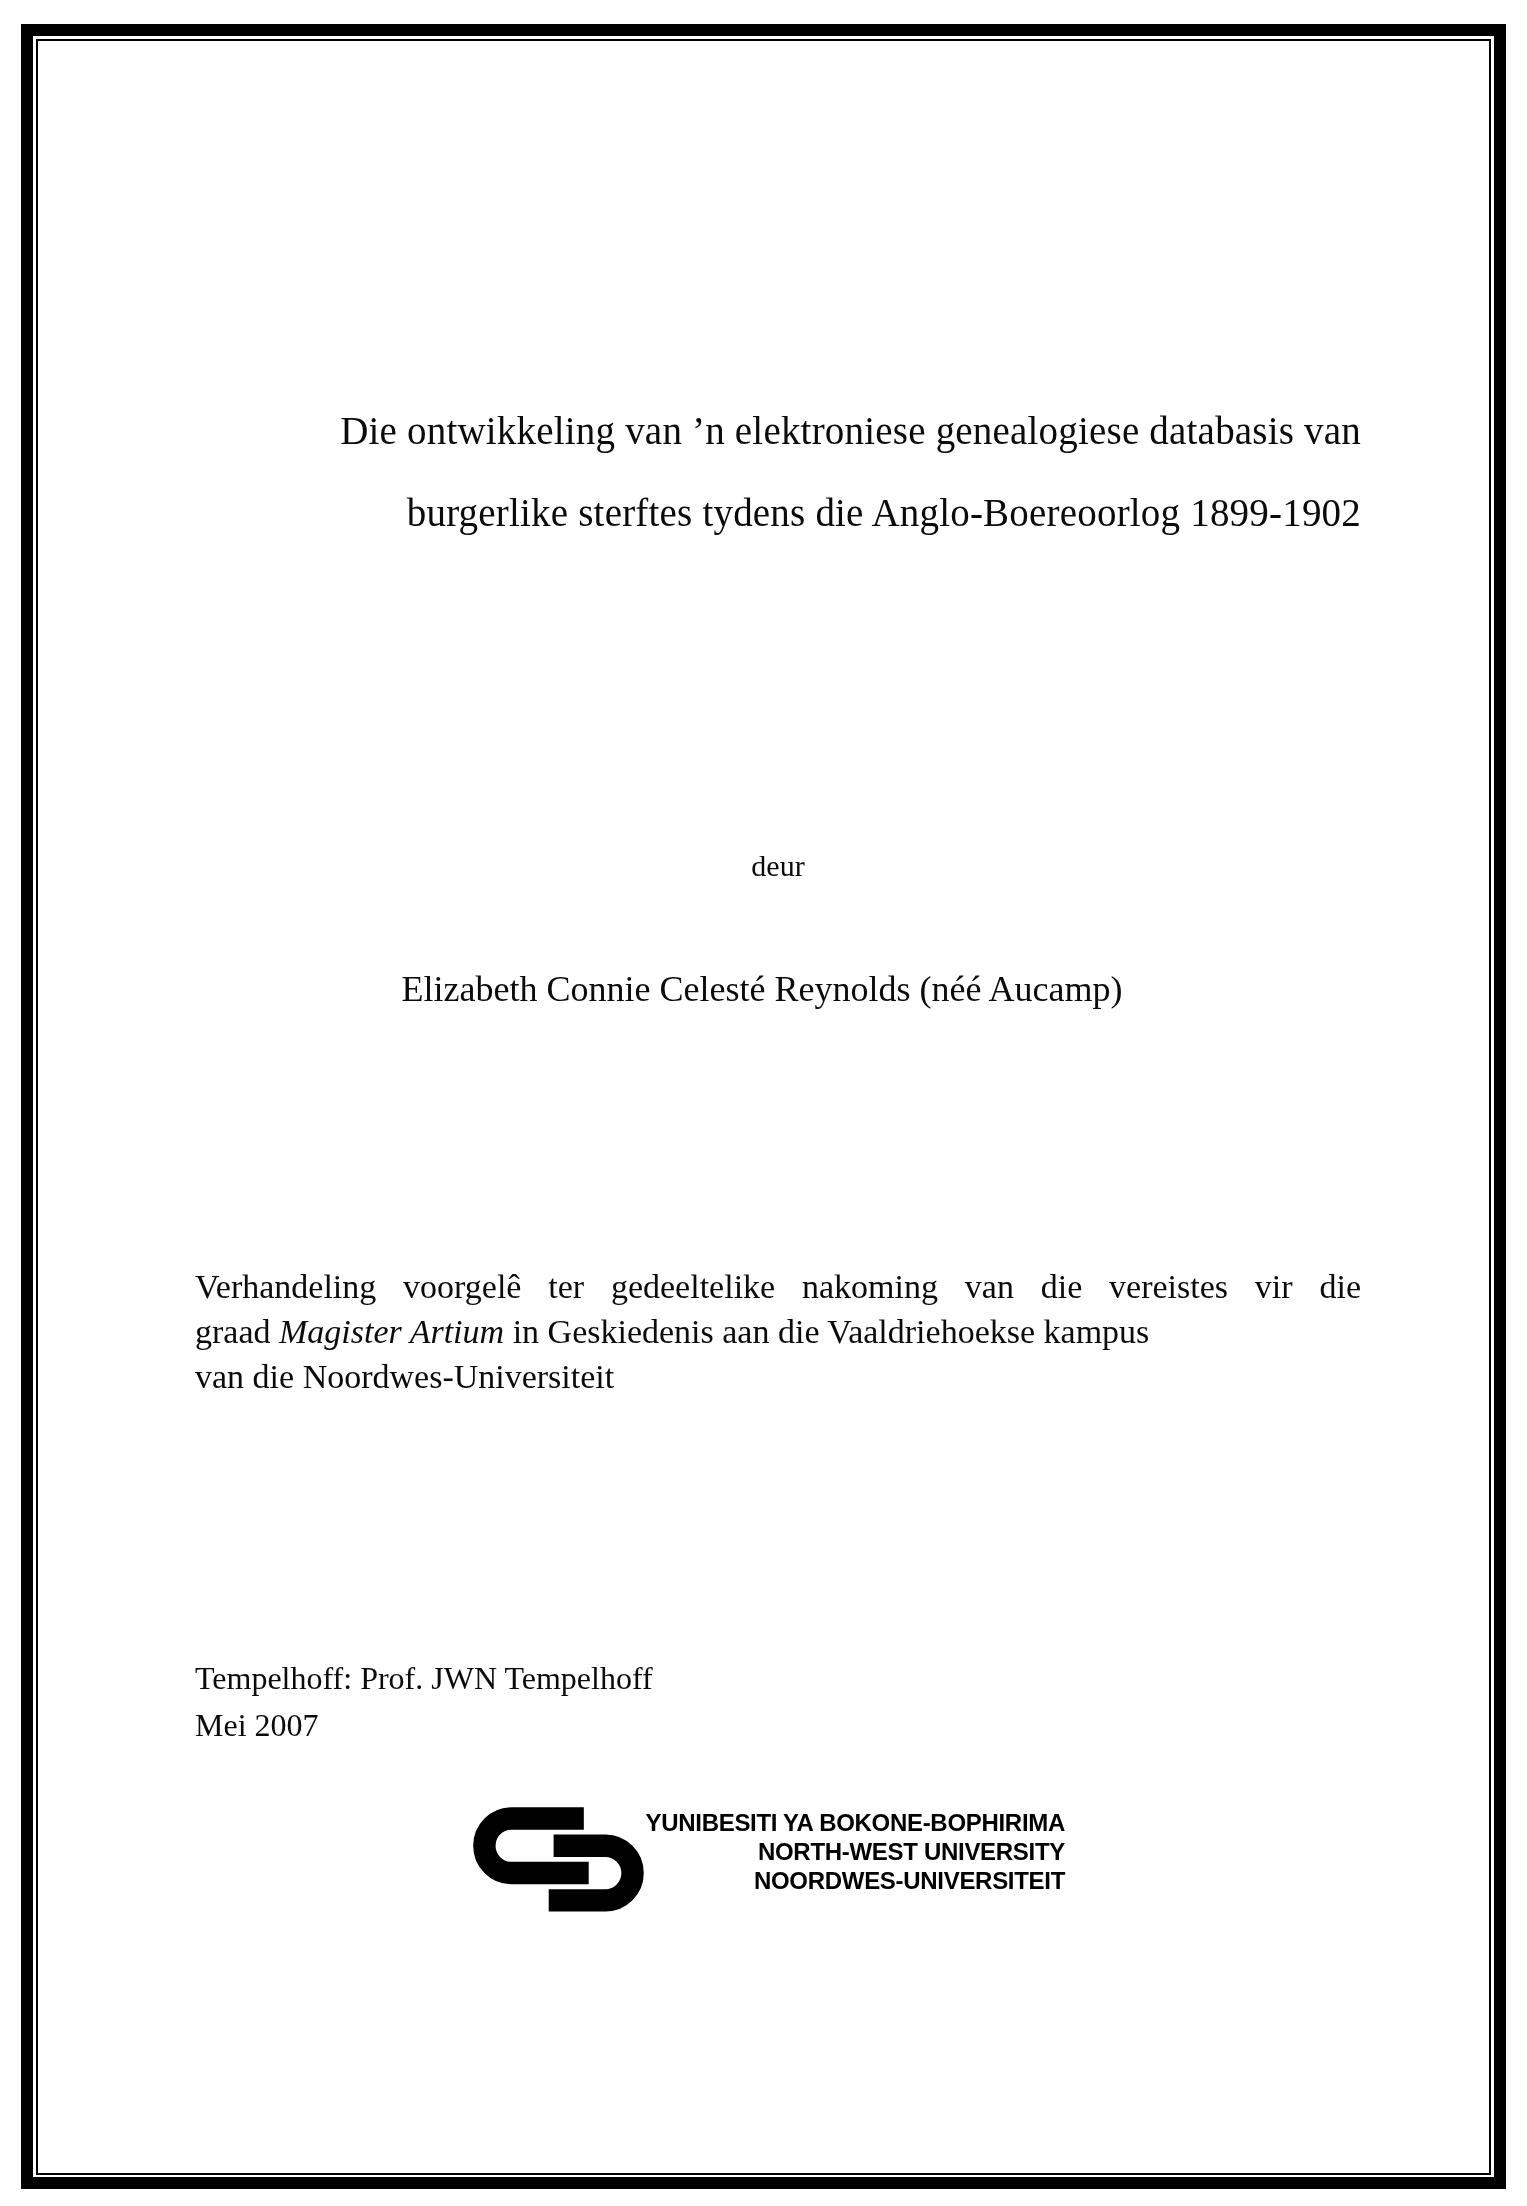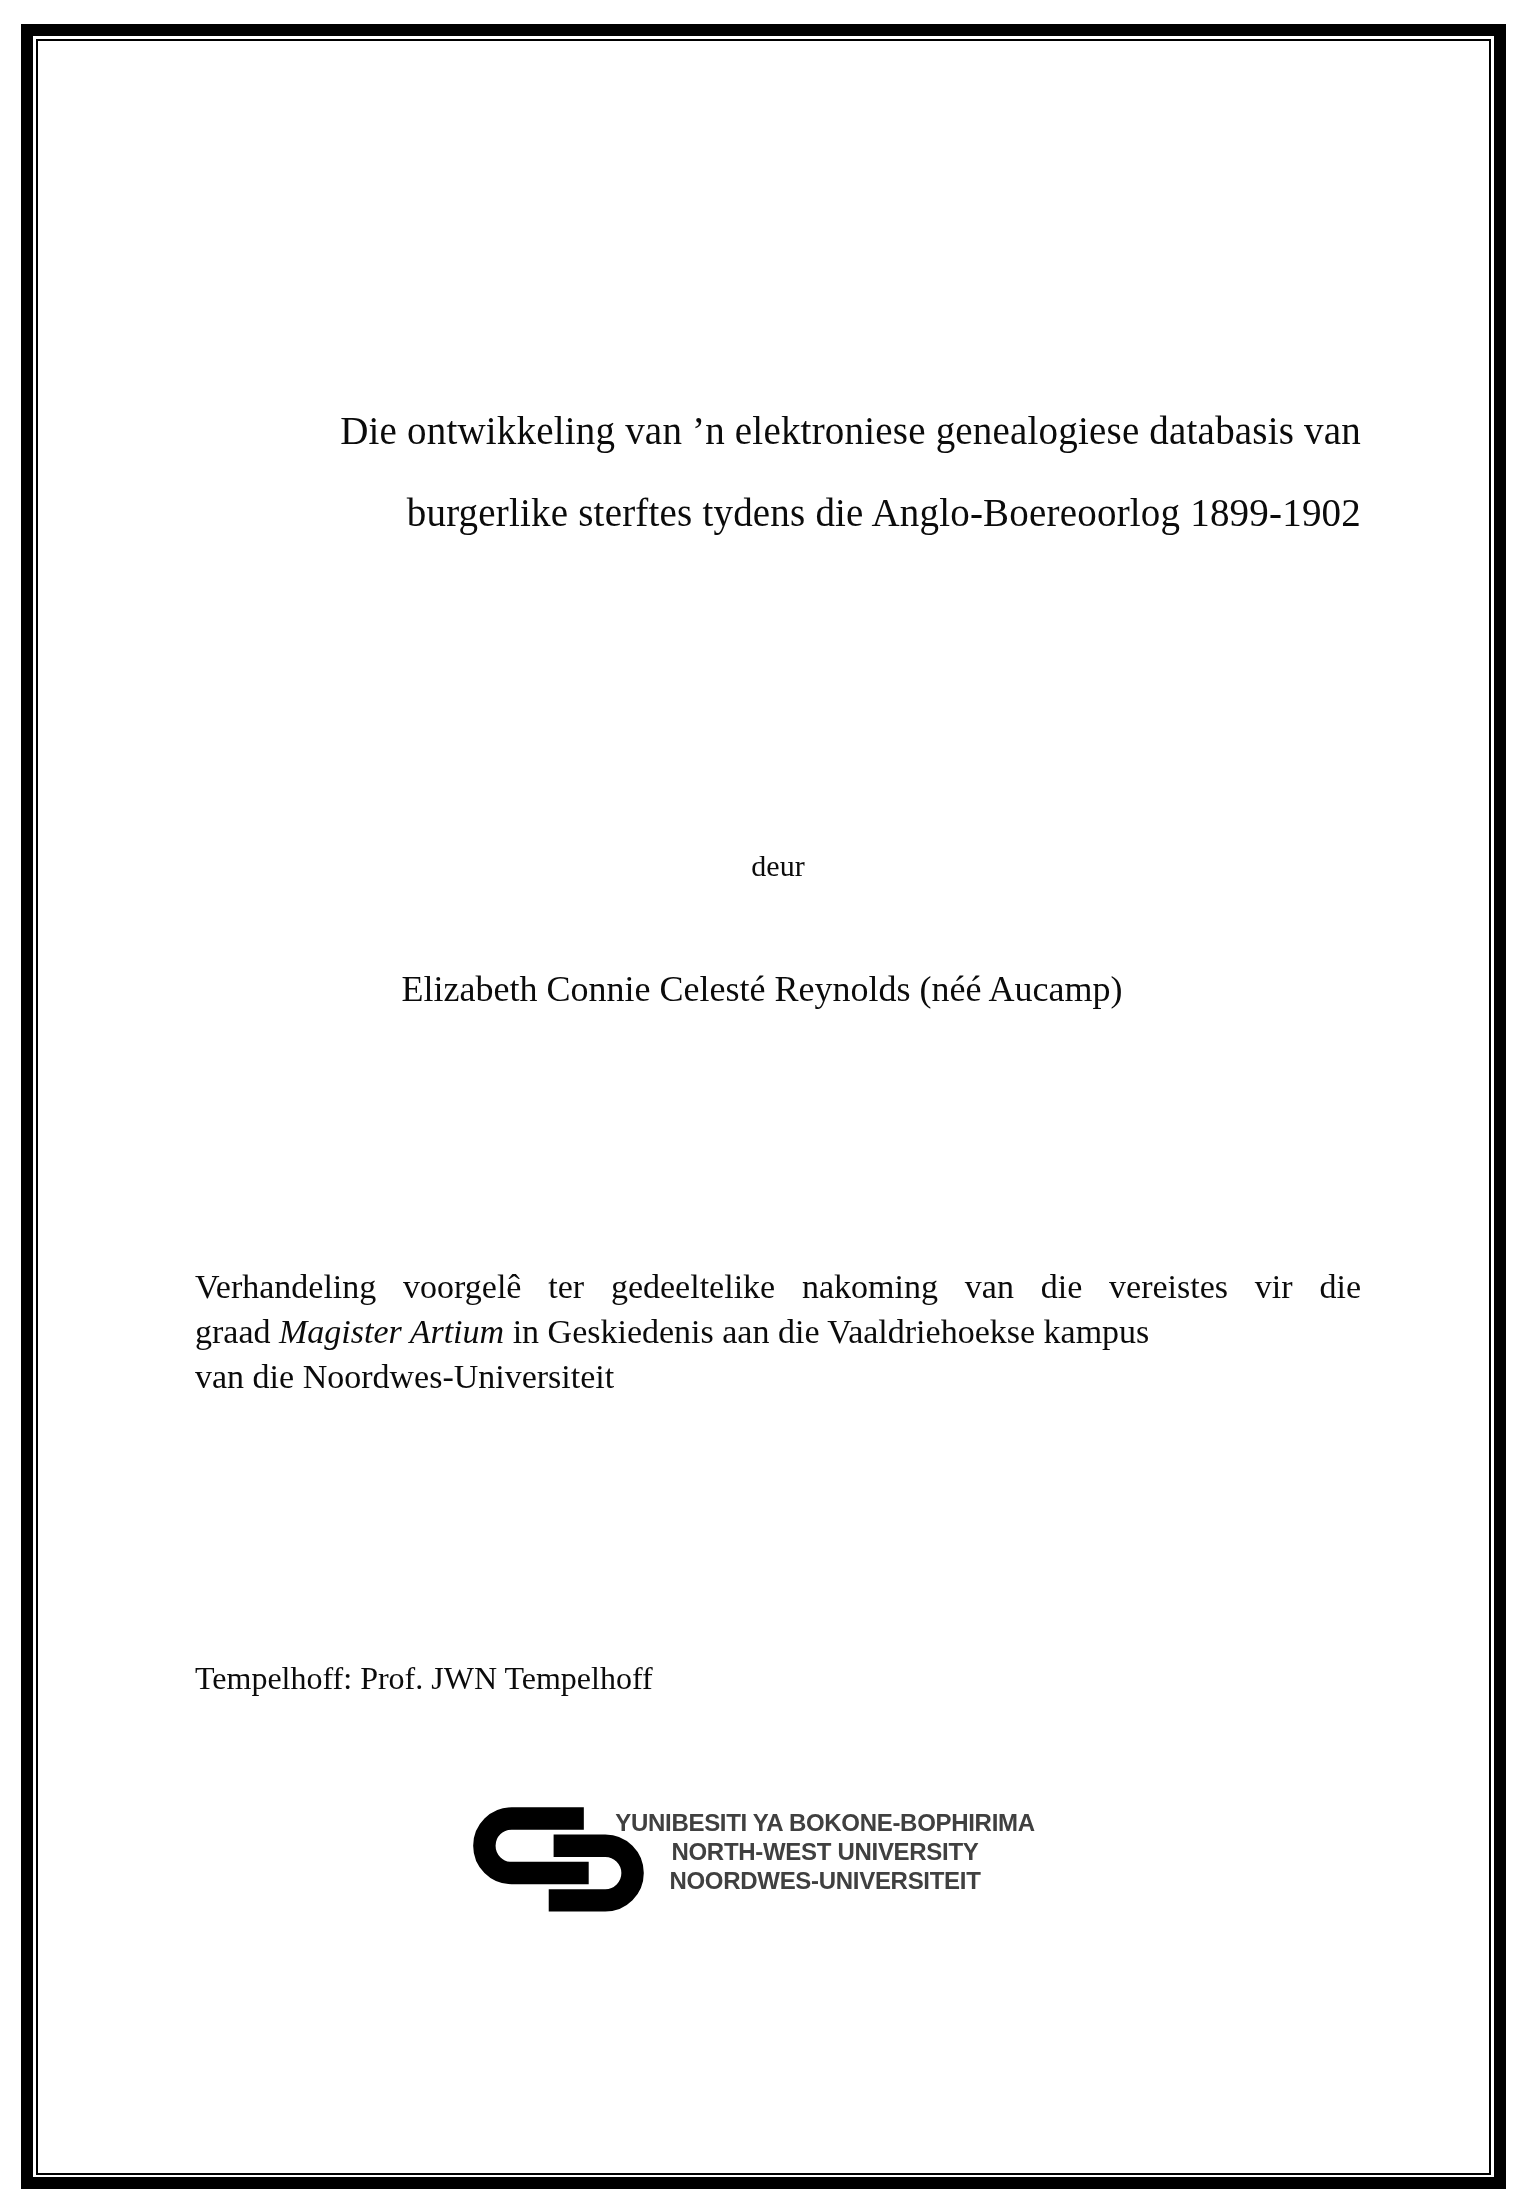--- a/index.html
+++ b/index.html
@@ -84,27 +84,27 @@
   .logo-mark {
     position: absolute;
     left: 0;
     top: 0;
   }
   .logo-text {
     position: absolute;
     left: 130px;
     top: 11px;
     width: 480px;
-    text-align: center;
+    text-align: right;
     font-family: "Liberation Sans", "DejaVu Sans", sans-serif;
     font-weight: bold;
     font-size: 24px;
     line-height: 29px;
     letter-spacing: -0.3px;
-    color: #404040;
+    color: #000000;
     white-space: nowrap;
   }
 </style>
 </head>
 <body>
 
 <div class="frame-outer"></div>
 <div class="frame-inner"></div>
 
 <div class="title">
@@ -117,20 +117,21 @@
 <div class="author">Elizabeth Connie Celesté Reynolds (néé Aucamp)</div>
 
 <div class="degree">
   <div class="justified">Verhandeling voorgelê ter gedeeltelike nakoming van die vereistes vir die</div>
   <div><span>graad </span><span class="italic">Magister Artium</span><span> in Geskiedenis aan die Vaaldriehoekse kampus</span></div>
   <div>van die Noordwes-Universiteit</div>
 </div>
 
 <div class="supervisor-block">
   <div>Tempelhoff: Prof. JWN Tempelhoff</div>
+  <div>Mei 2007</div>
 </div>
 
 <div class="logo">
   <svg class="logo-mark" width="205" height="117" viewBox="0 0 210 120" aria-hidden="true">
 
     <path d="M 132 22 H 58 A 28 28 0 0 0 58 78 H 137" fill="none" stroke="#000000" stroke-width="23" stroke-linecap="butt"></path>
 
     <path d="M 101 50 H 154 A 28 28 0 0 1 154 106 H 96" fill="none" stroke="#000000" stroke-width="23" stroke-linecap="butt"></path>
   </svg>
   <div class="logo-text">

